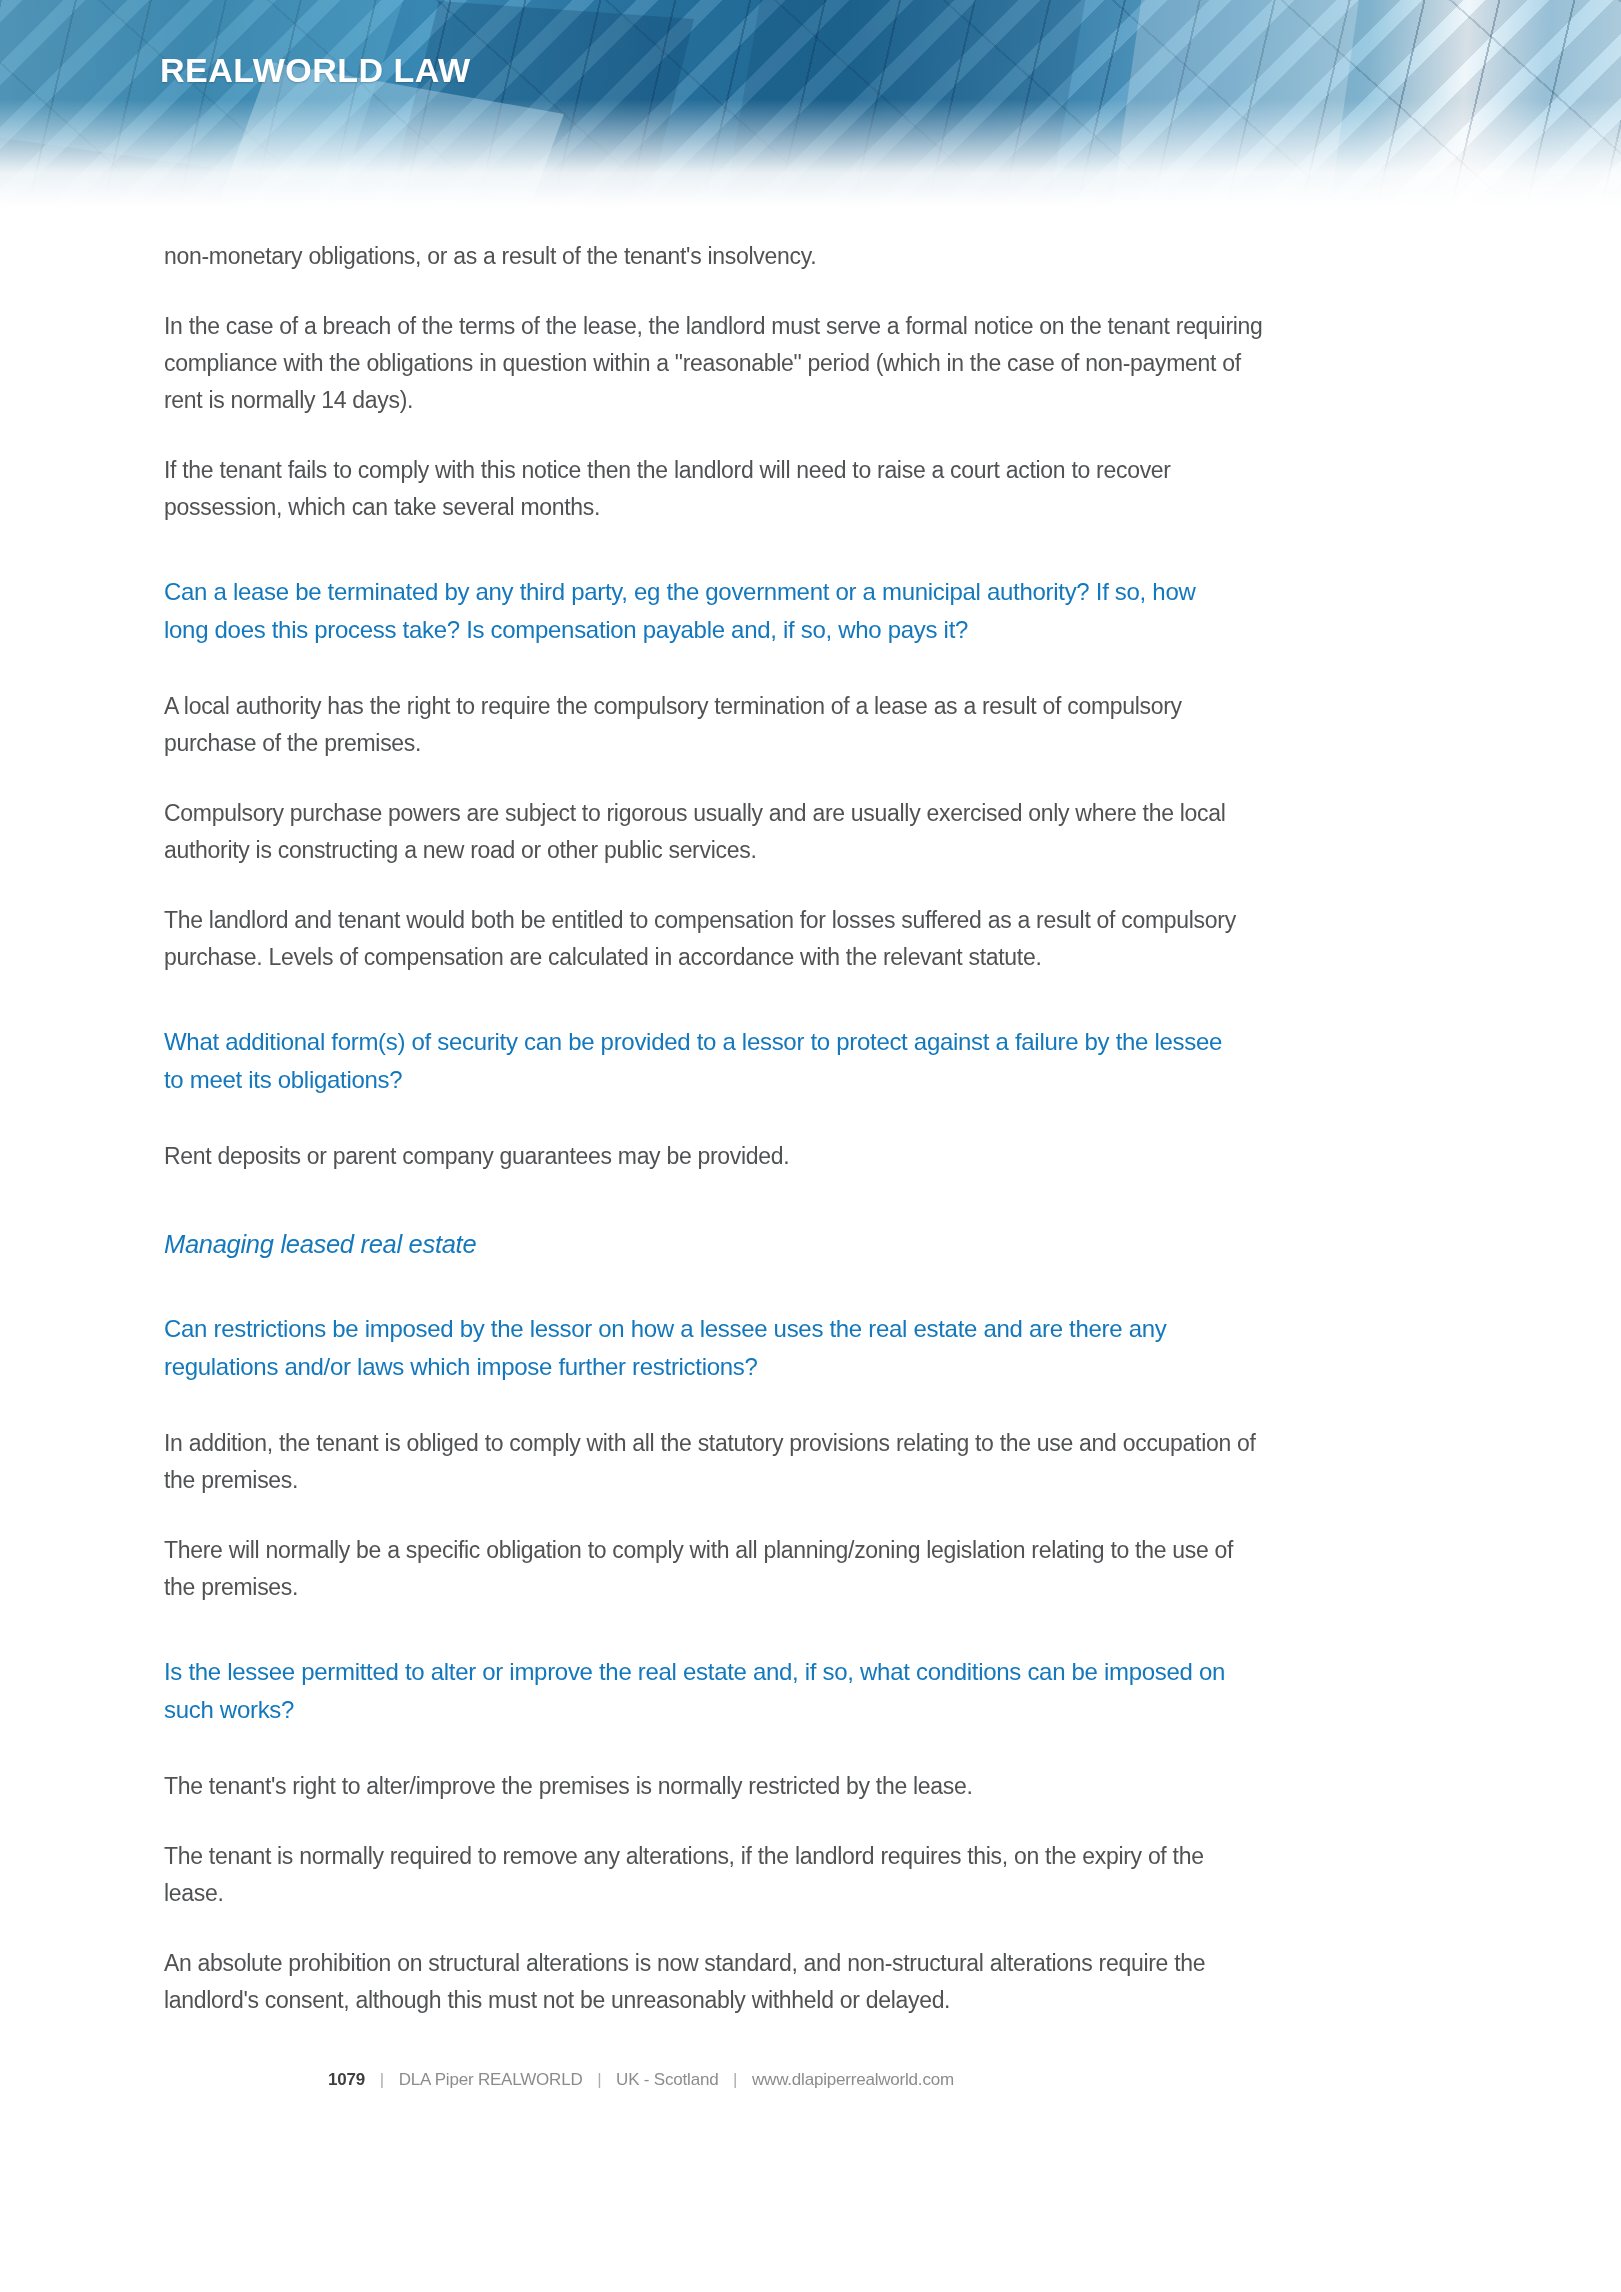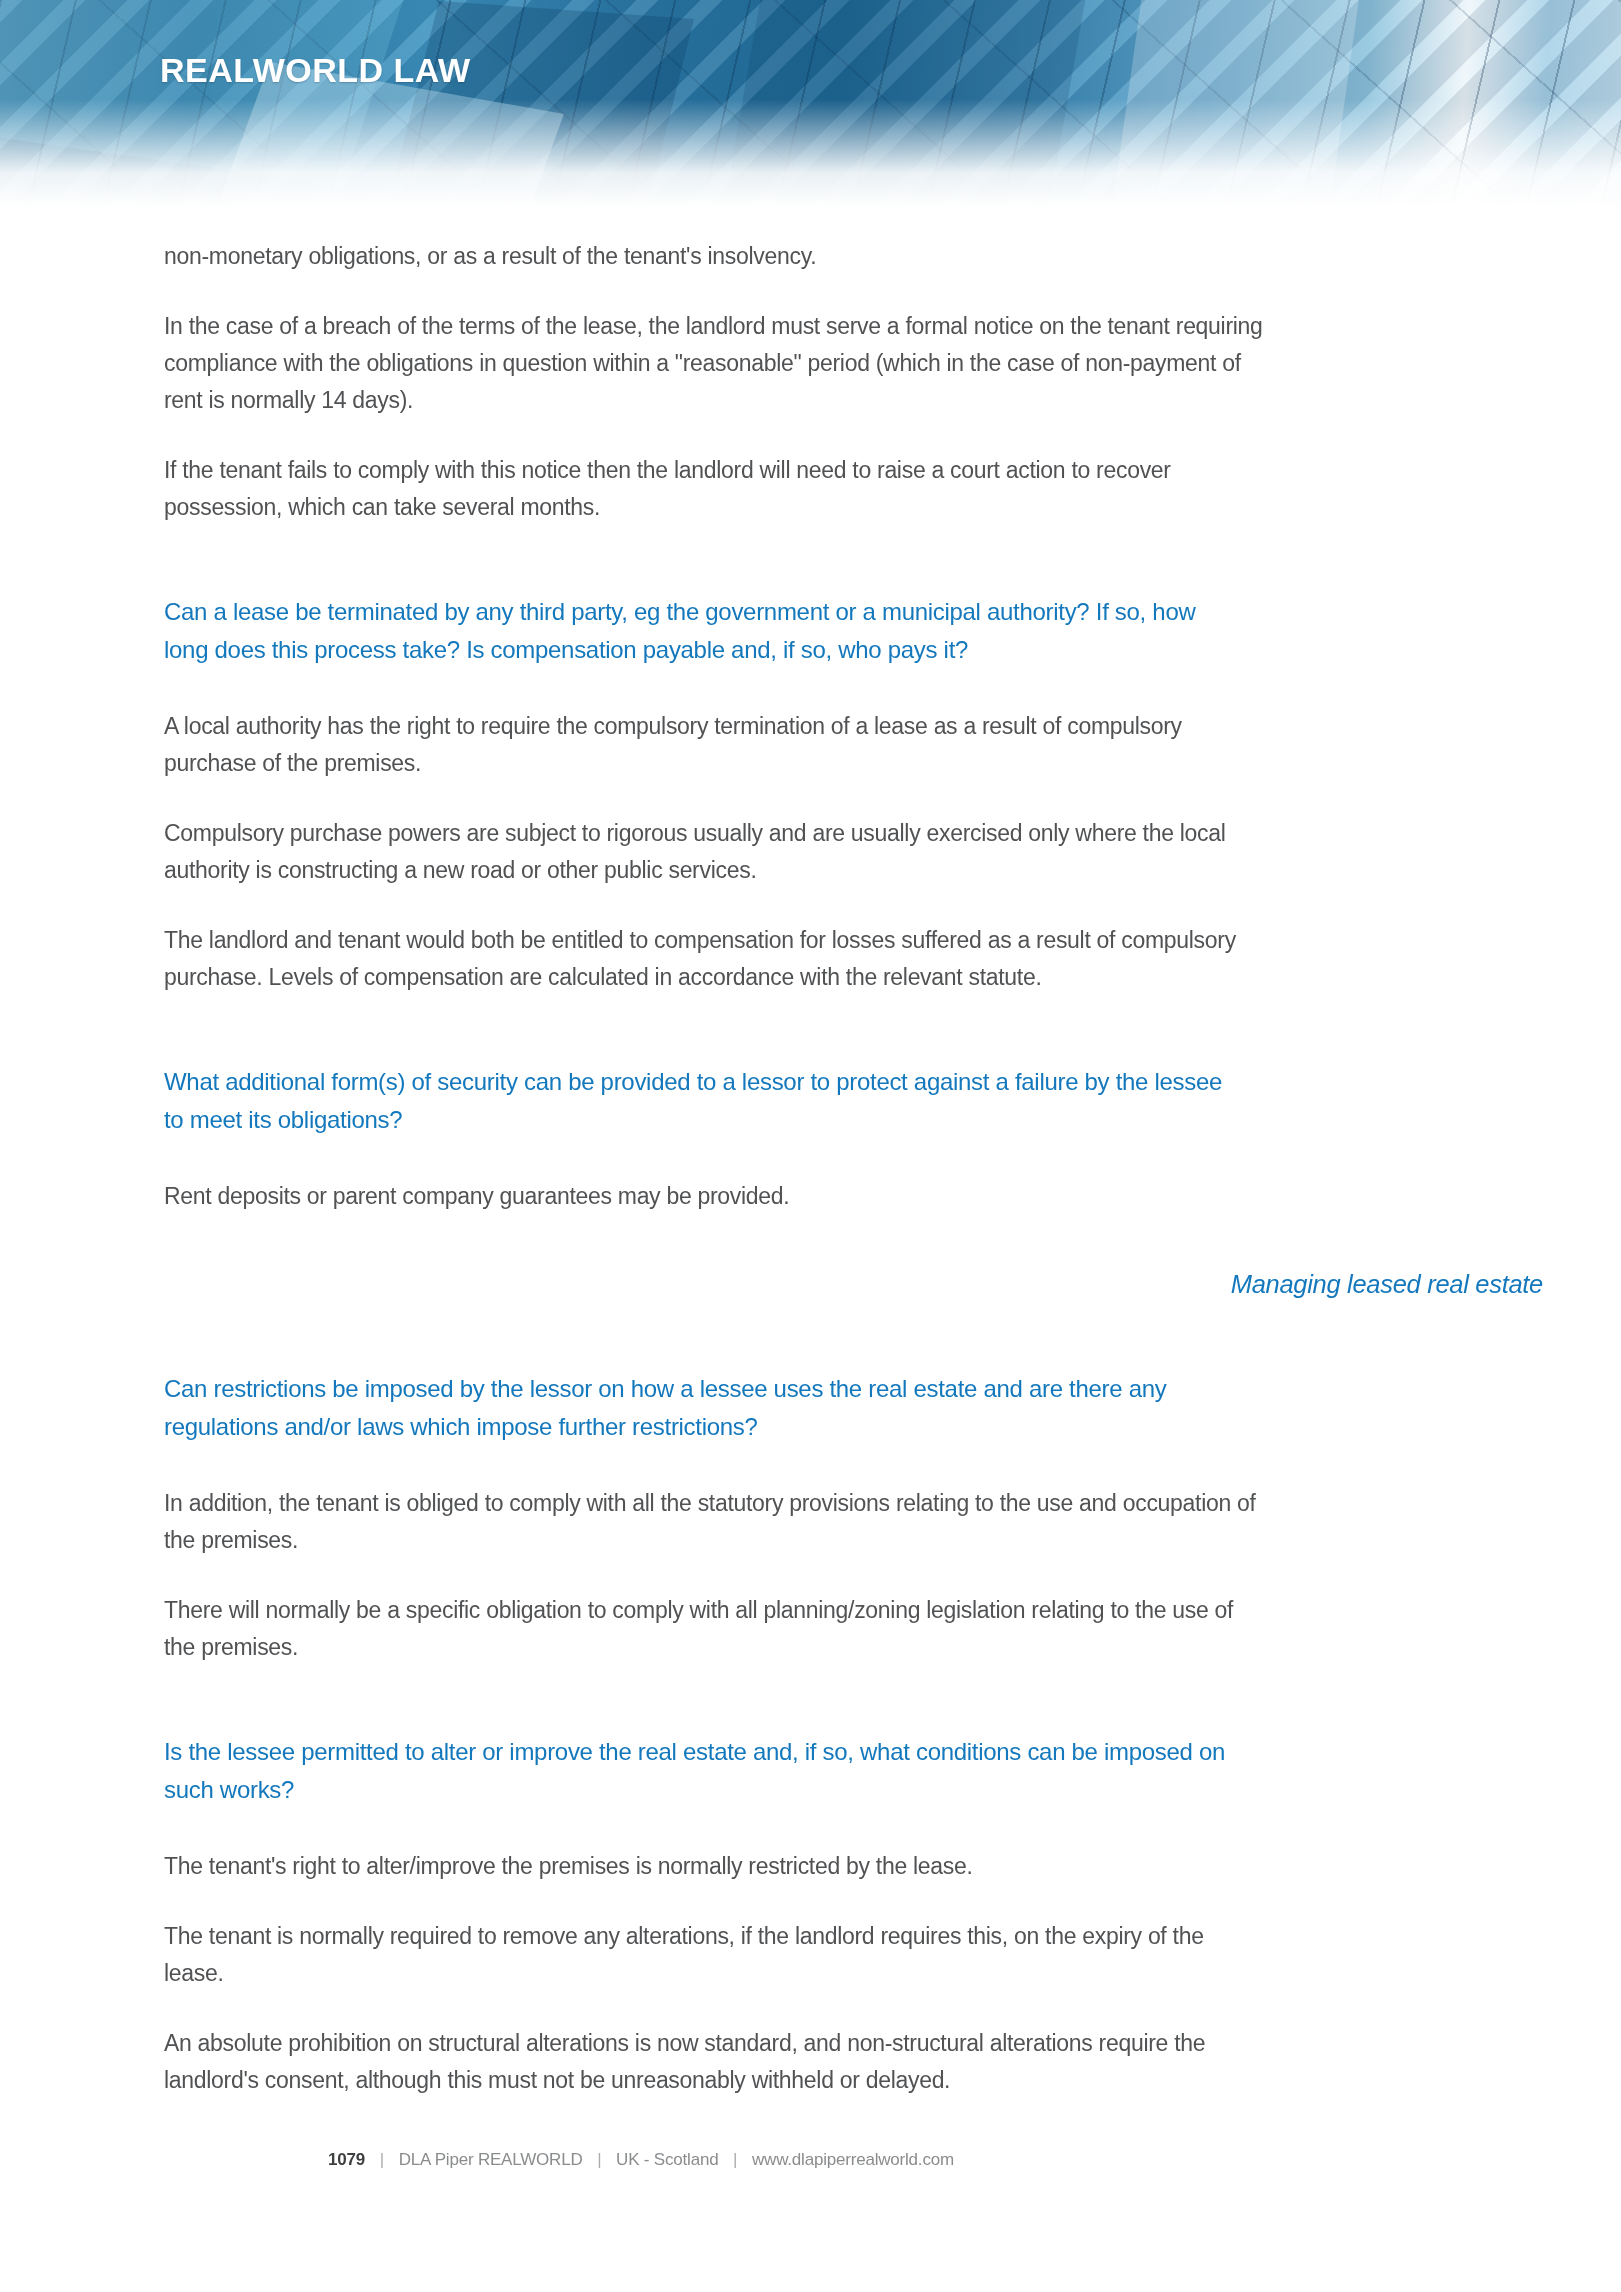--- a/index.html
+++ b/index.html
@@ -67,34 +67,33 @@
   .content .question,
   .content .section-heading {
     white-space: pre-line;
   }
   .para {
     margin: 0 0 33px 0;
     line-height: 37px;
     font-weight: 400;
   }
   .question {
-    margin: 67px 0 39px 0;
+    margin: 47px 0 39px 0;
     line-height: 38px;
     font-size: 24px;
     font-weight: 400;
     color: #1478bd;
   }
   .section-heading {
     margin: 51px 0 30px 0;
     line-height: 37px;
     font-size: 25.5px;
     font-style: italic;
     font-weight: 400;
     color: #1478bd;
-    text-align: right;
   }
   .content > :first-child { margin-top: 0; }
 
   
   .footer {
     margin: 46px 0 0 164px;
     font-size: 17px;
     letter-spacing: -0.2px;
     color: #8a8c8e;
     line-height: 29px;

